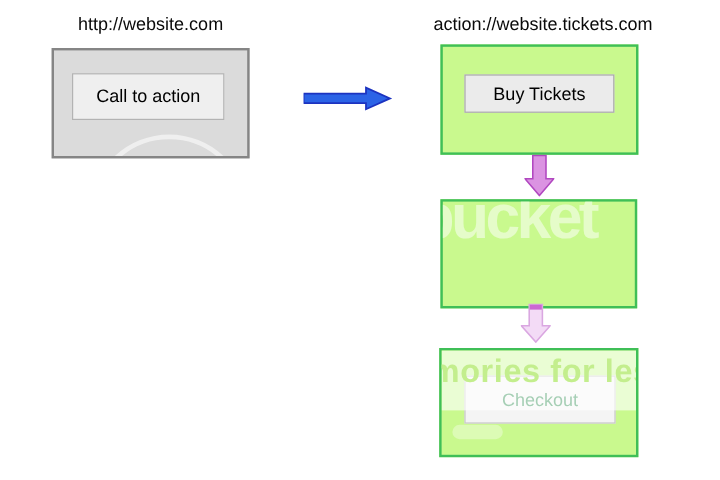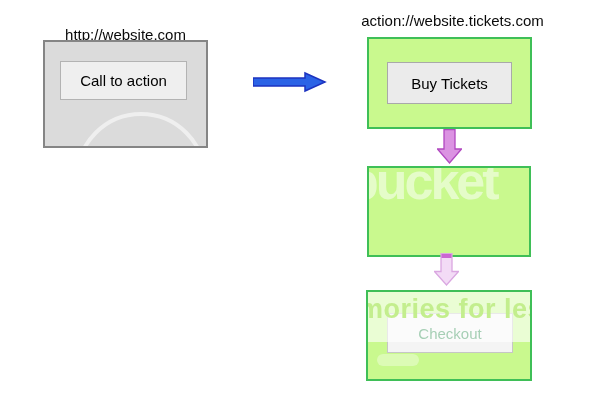--- a/index.html
+++ b/index.html
@@ -1,36 +1,36 @@
 <!DOCTYPE html>
 <html><head>
 <meta charset="utf-8">
 <style>
   html,body{margin:0;padding:0;background:#fff;}
   #canvas{
     position:relative;width:600px;height:400px;background:#ffffff;overflow:hidden;
     font-family:"Liberation Sans",sans-serif;color:#000;
   }
   .site-label{position:absolute;width:205px;text-align:center;font-size:15px;color:#0a0a0a;white-space:nowrap;}
-  .label-left{left:23px;top:12px;margin-top:14px;}
+  .label-left{left:23px;top:12px;}
   .label-right{left:350px;top:12px;}
 
   .page-box{position:absolute;box-sizing:border-box;overflow:hidden;}
-  .page-left{left:43px;top:40px;width:165px;height:108px;background:#dbdbdb;border:2px solid #858585;}
+  .page-left{left:43px;top:40px;width:165px;height:92px;background:#dbdbdb;border:2px solid #858585;}
   .page-green{background:#c9f98e;border:2px solid #3fbf57;}
   .step1{left:367px;top:37px;width:165px;height:92px;}
   .step2{left:367px;top:166px;width:164px;height:91px;}
   .step3{left:366px;top:290px;width:166px;height:91px;}
 
   .shape-btn{
     position:absolute;box-sizing:border-box;display:flex;align-items:center;justify-content:center;
     font-size:15px;white-space:nowrap;z-index:1;
   }
   .cta-btn{left:15px;top:19px;width:127px;height:39px;background:#efefef;border:1px solid #b3b3b3;}
-  .buy-btn{left:18px;top:23px;width:125px;height:42px;background:#ebebeb;border:1px solid #a9a9a9;}
+  .buy-btn{left:18px;top:23px;width:125px;height:32px;background:#ebebeb;border:1px solid #a9a9a9;}
   .reg-btn{left:17px;top:21px;width:127px;height:41px;background:#ebebeb;border:1px solid #a9a9a9;}
   .chk-btn{left:19px;top:21px;width:126px;height:40px;background:#f4f4f4;border:1px solid #c6c6c6;color:#15803d;}
 
   .arrow{position:absolute;}
   .arrow-right{left:253px;top:71px;}
   .arrow-d1{left:437px;top:129px;}
   .arrow-d2{left:434px;top:253px;}
 
   
   .wm-arc{position:absolute;border-radius:50%;pointer-events:none;}

